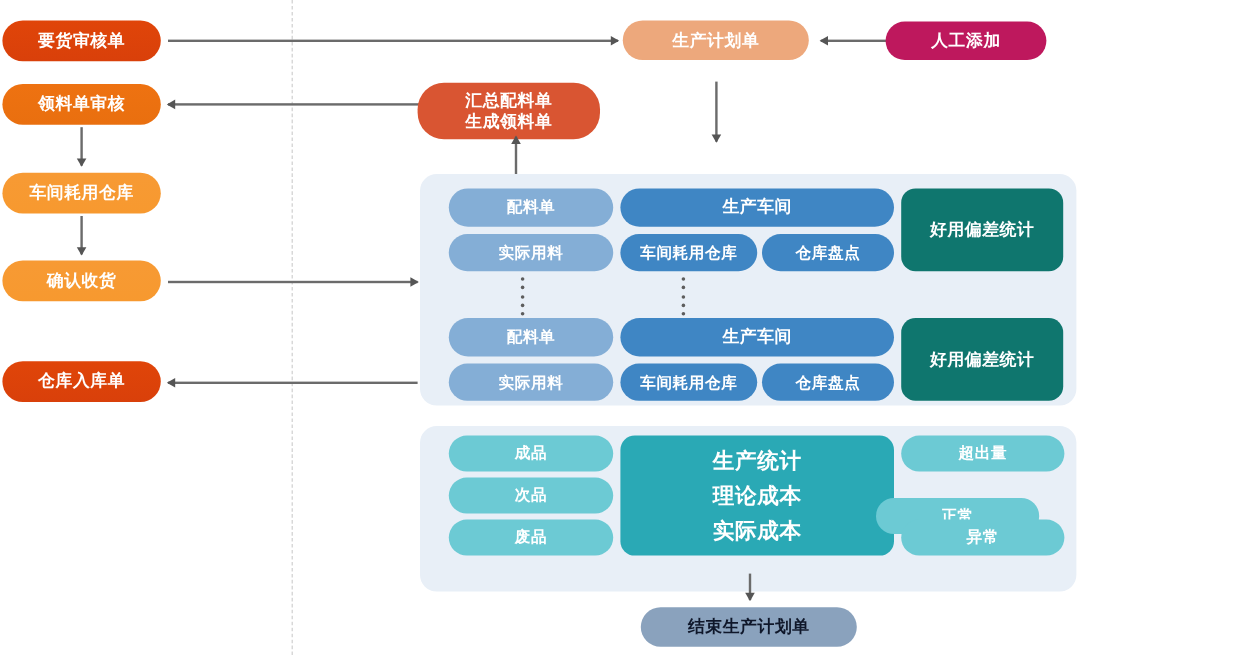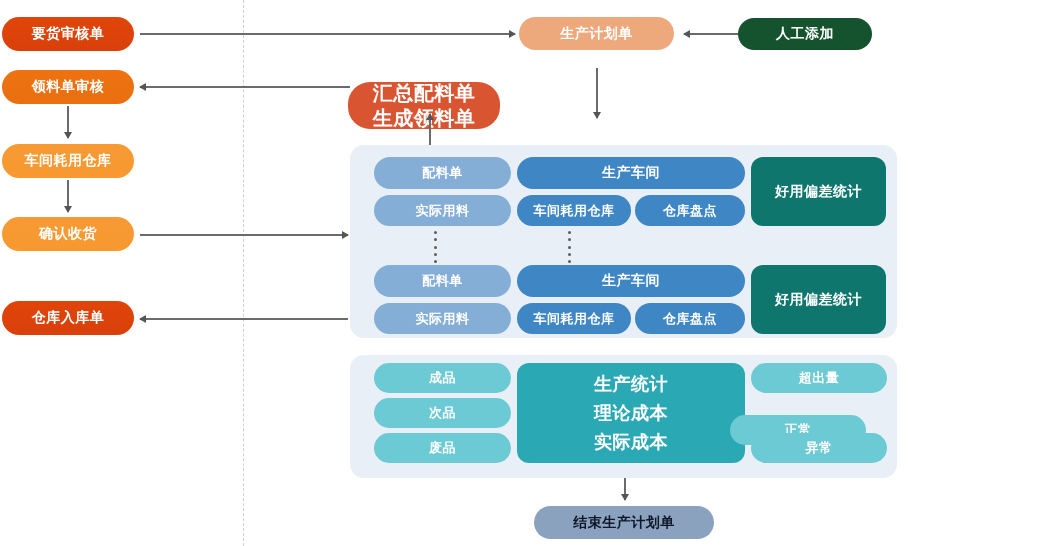--- a/index.html
+++ b/index.html
@@ -38,21 +38,21 @@
     white-space: pre-line;
   }
 
   
   .l-pill { left: 2px; width: 132px; height: 34px; font-size: 14px; }
   .c-red      { background: linear-gradient(180deg,#e04509 0%,#d9400a 100%); }
   .c-orange   { background: linear-gradient(180deg,#ee7211 0%,#e96f0f 100%); }
   .c-lorange  { background: linear-gradient(180deg,#f79a34 0%,#f7992f 100%); }
 
   .c-salmon   { background: #eda87c; }
-  .c-amber    { background: #14532d; }
+  .c-amber    { background: #be185d; }
   .c-brick    { background: #d95532; }
 
   
   .arrow-h, .arrow-v {
     position: absolute;
     background: #6b6b6b;
   }
   .arrow-h { height: 1.6px; }
   .arrow-v { width: 1.6px; }
   .ah-r::after, .ah-l::after, .av-d::after, .av-u::after {
@@ -79,21 +79,21 @@
     border-right: 4.5px solid transparent;
   }
 
   
   .panel {
     position: absolute;
     background: #e8eff7;
     border-radius: 14px;
   }
   .panel-prod { left: 350px; top: 145px; width: 547px; height: 193px; }
-  .panel-stat { left: 350px; top: 355px; width: 547px; height: 123px; }
+  .panel-stat { left: 350px; top: 355px; width: 547px; height: 138px; }
 
   
   .bpill {
     position: absolute;
     display: flex; align-items: center; justify-content: center;
     border-radius: 999px;
     color: #ffffff; font-weight: bold; font-size: 13px;
     letter-spacing: 0.5px;
   }
   .b-light { background: #84aed6; }
@@ -164,21 +164,21 @@
   <div class="arrow-h ah-r" style="left:140px; top:234px; width:208px;"></div>
 
   <div class="arrow-h ah-l" style="left:140px; top:318px; width:208px;"></div>
 
   <div class="arrow-h ah-l" style="left:684px; top:33px; width:58px;"></div>
 
   <div class="pill c-salmon" style="left:519px; top:17px; width:155px; height:33px; font-size:14px;">生产计划单</div>
 
   <div class="pill c-amber" style="left:738px; top:18px; width:134px; height:32px; font-size:14px;">人工添加</div>
 
-  <div class="pill c-brick" style="left:348px; top:82px; width:152px; height:47px; font-size:20px; border-radius:22px;">汇总配料单
+  <div class="pill c-brick" style="left:348px; top:69px; width:152px; height:47px; font-size:14px; border-radius:22px;">汇总配料单
 生成领料单</div>
 
   <div class="arrow-v av-u" style="left:429px; top:114px; height:31px;"></div>
 
   <div class="arrow-v av-d" style="left:596px; top:68px; height:50px;"></div>
 
   <div class="panel panel-prod">
 
     <div class="bpill b-light" style="left:24px; top:12px; width:137px; height:32px;">配料单</div>
     <div class="bpill b-light" style="left:24px; top:50px; width:137px; height:31px;">实际用料</div>

